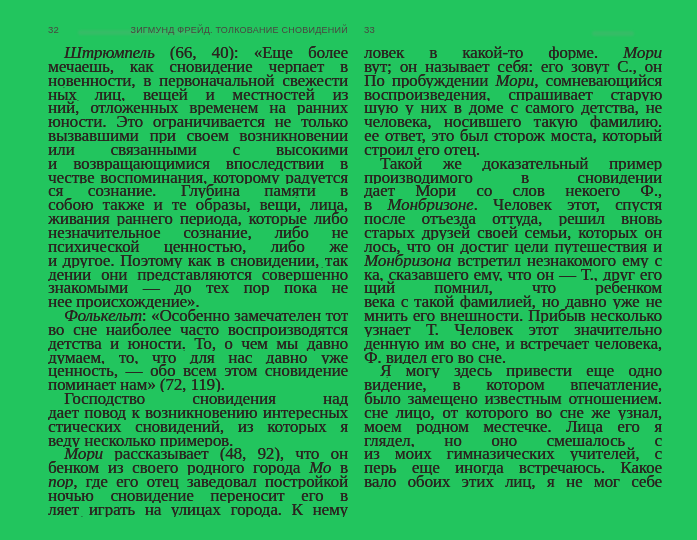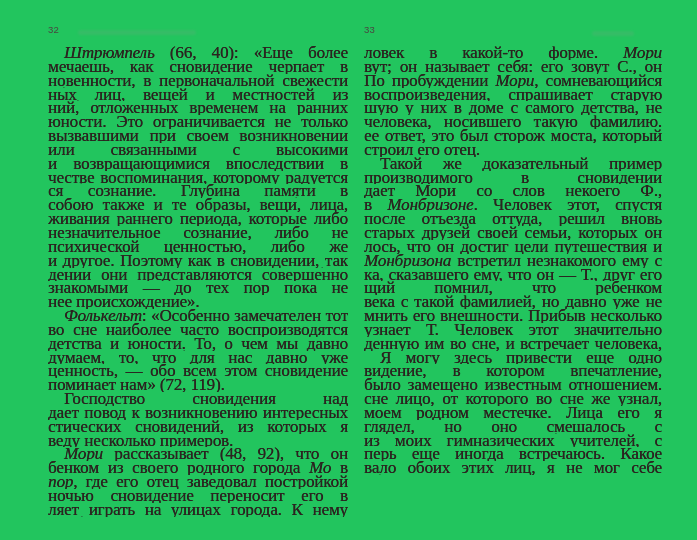--- a/index.html
+++ b/index.html
@@ -67,20 +67,21 @@
 <body>
 
 <div class="spread">
 
   <div class="smudge a"></div>
   <div class="smudge b"></div>
 
   <section class="page left">
     <header class="running-head">
       <span class="pagenum">32</span>
+      <span class="headtitle">ЗИГМУНД ФРЕЙД. ТОЛКОВАНИЕ СНОВИДЕНИЙ</span>
     </header>
     <div class="page-body">
         <div class="para indent">
           <div class="line"><span class="it">Штрюмпель</span><span> (66, 40): «Еще более странно, когда за-</span></div>
           <div class="line"><span>мечаешь, как сновидение черпает в полной неприкос-</span></div>
           <div class="line"><span>новенности, в первоначальной свежести образы отдель-</span></div>
           <div class="line"><span>ных лиц, вещей и местностей из глубочайших наслое-</span></div>
           <div class="line"><span>ний, отложенных временем на ранних переживаниях</span></div>
           <div class="line"><span>юности. Это ограничивается не только впечатлениями,</span></div>
           <div class="line"><span>вызвавшими при своем возникновении живое сознание</span></div>
@@ -144,20 +145,21 @@
           <div class="line"><span>после отъезда оттуда, решил вновь посетить родину и</span></div>
           <div class="line"><span>старых друзей своей семьи, которых он до сих пор не</span></div>
           <div class="line"><span>лось, что он достиг цели путешествия и неподалеку от</span></div>
           <div class="line"><span class="it">Монбризона</span><span> встретил незнакомого ему с виду челове-</span></div>
           <div class="line"><span>ка, сказавшего ему, что он — Т., друг его отца. Спя-</span></div>
           <div class="line"><span>щий помнил, что ребенком действительно знал чело-</span></div>
           <div class="line"><span>века с такой фамилией, но давно уже не мог припо-</span></div>
           <div class="line"><span>мнить его внешности. Прибыв несколько дней спустя</span></div>
           <div class="line"><span>узнает Т. Человек этот значительно старше на вид, чем</span></div>
           <div class="line"><span>денную им во сне, и встречает человека, в котором</span></div>
+          <div class="line end"><span>Ф. видел его во сне.</span></div>
         </div>
         <div class="para indent">
           <div class="line"><span>Я могу здесь привести еще одно собственное сно-</span></div>
           <div class="line"><span>видение, в котором впечатление, всплывшее в памяти,</span></div>
           <div class="line"><span>было замещено известным отношением. Я увидел во</span></div>
           <div class="line"><span>сне лицо, от которого во сне же узнал, что он врач в</span></div>
           <div class="line"><span>моем родном местечке. Лица его я хорошенько не раз-</span></div>
           <div class="line"><span>глядел, но оно смешалось с представлением об одном</span></div>
           <div class="line"><span>из моих гимназических учителей, с которым я и те-</span></div>
           <div class="line"><span>перь еще иногда встречаюсь. Какое отношение связы-</span></div>

